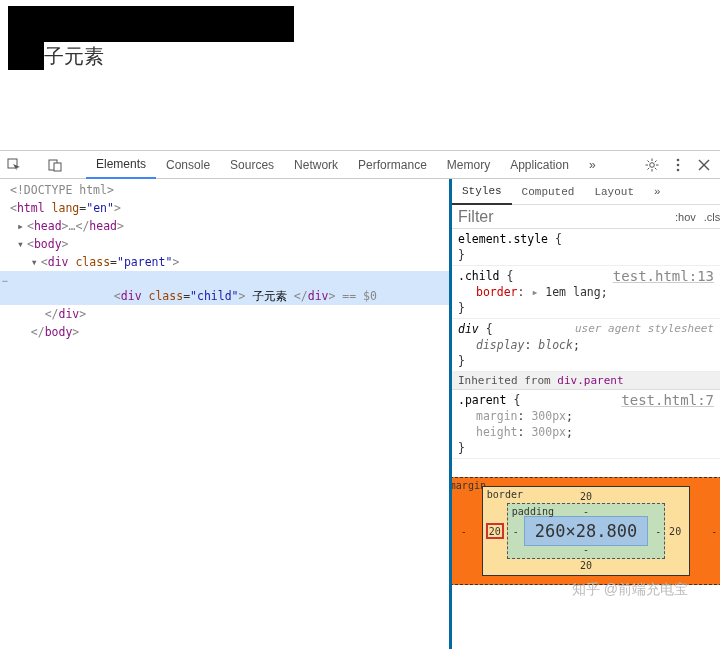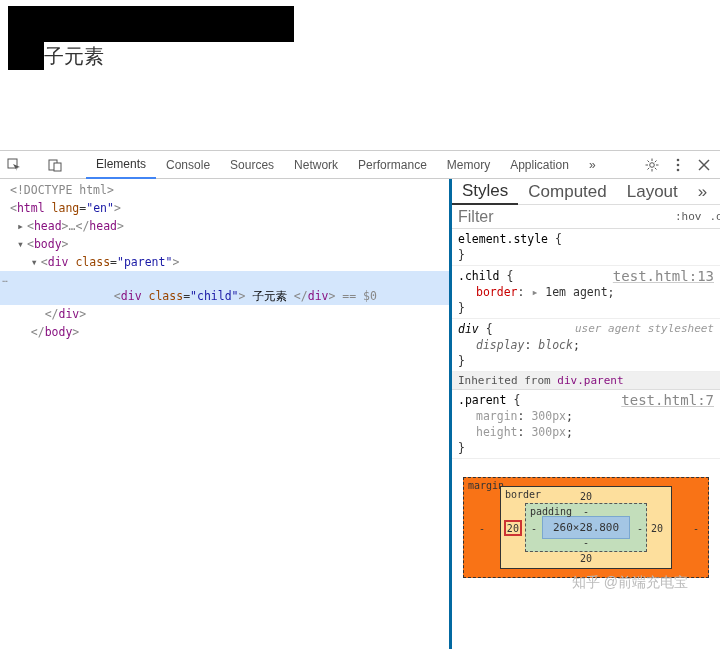--- a/index.html
+++ b/index.html
@@ -130,21 +130,22 @@
     border-bottom: 1px solid #ddd;
     display: flex;
     align-items: center;
   }
   .styles-tabs .stab {
     padding: 0 10px;
     height: 100%;
     display: flex; align-items: center;
     cursor: pointer;
     color: #555;
-    font-size: 17px;
+    font-size: 11px;
+    font-family: Liberation Mono, monospace;
   }
   .styles-tabs .stab.active {
     border-bottom: 2px solid #333;
     margin-bottom: -1px;
     color: #333;
   }
   .filter-row {
     height: 24px;
     display: flex;
     align-items: center;
@@ -157,21 +158,21 @@
     outline: none;
     padding: 0 6px;
     font-size: 16px;
     flex: 1;
     height: 100%;
     font-family: inherit;
     color: #999;
   }
   .filter-row .pill {
     padding: 0 4px;
-    font-family: Liberation Mono, monospace;
+    font-family: Liberation Sans, sans-serif;
     color: #555;
     cursor: pointer;
   }
   .filter-row .plus, .filter-row .box-icon {
     width: 18px;
     text-align: center;
     cursor: pointer;
   }
 
   .rule-block {
@@ -236,21 +237,21 @@
     background: #c3debb;
     border: 1px dashed #555;
     padding: 12px 16px;
     position: relative;
   }
   .bm-content {
     background: #a4c6e4;
     border: 1px solid #7aa7cf;
     padding: 4px 10px;
     color: #333;
-    font-size: 11px;
+    font-size: 17px;
     white-space: nowrap;
   }
   .bm-lbl {
     position: absolute; top: 2px; left: 4px;
     font-size: 10px; color: #333;
   }
   .bm-num {
     position: absolute; font-size: 10px; color: #333;
     transform: translate(-50%, -50%);
   }
@@ -371,21 +372,21 @@
           </div>
         <div><span>}</span></div>
       </div>
 
       <div class="rule-block">
         <div class="rule-head">
           <span><span class="sel">.child</span><span> {</span></span>
           <span class="src-link">test.html:13</span>
         </div>
         <div class="rule-body">
-          <span class="prop-name">border</span><span>: </span><span class="dom-gray">▸ </span><span class="prop-val">1em agent</span><span>;</span>
+          <span class="prop-name">border</span><span>: </span><span class="dom-gray">▸ </span><span class="prop-val">1em lang</span><span>;</span>
         </div>
         <div><span>}</span></div>
       </div>
 
       <div class="rule-block ua">
         <div class="rule-head">
           <span><span class="sel">div</span><span> {</span></span>
           <span class="ua-note">user agent stylesheet</span>
         </div>
         <div class="rule-body">

